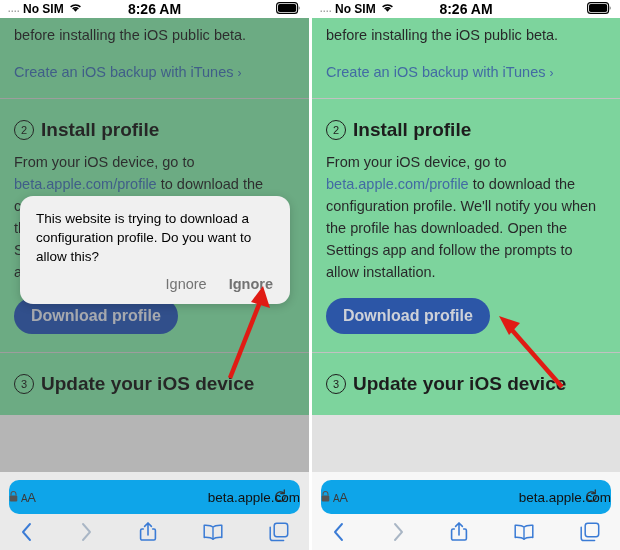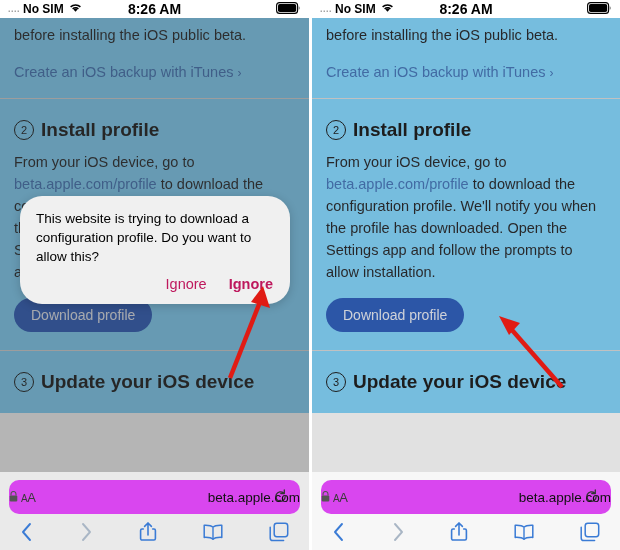--- a/index.html
+++ b/index.html
@@ -54,21 +54,21 @@
   .page {
     position: relative;
     height: 454px;
     background: #ffffff;
     overflow: hidden;
   }
 
   .section {
     padding: 0 14px;
     box-sizing: border-box;
-    background: #7dd3fc;
+    background: #86efac;
   }
   .sec-top { padding-top: 6px; padding-bottom: 14px; }
   .divider { height: 1px; background: #d8d8d8; margin: 0 0 0 0; }
 
   .body-text {
     font-size: 14.5px;
     line-height: 22px;
     color: #1d1d1f;
     margin: 0;
   }
@@ -104,44 +104,45 @@
   }
 
   .sec-install { padding-top: 20px; padding-bottom: 18px; }
   .sec-update  { padding-top: 20px; padding-bottom: 10px; }
 
   .dl-button {
     display: inline-block;
     margin-top: 15px;
     background: #2356b9;
     color: #e8ecf5;
-    font-size: 14px;
+    font-size: 16px;
     padding: 9px 17px;
     border-radius: 18px;
     border: none;
     cursor: pointer;
     font-family: "Liberation Sans", sans-serif;
+    font-weight: bold;
   }
 
   
   .dim {
     position: absolute;
     top: 18px; left: 0; right: 0; bottom: 0;
     pointer-events: none;
     z-index: 20;
   }
   .dim-heavy { background: rgba(70,70,70,0.40); }
   .dim-light { background: rgba(90,90,90,0.18); }
 
   
   .alert {
     position: absolute;
     z-index: 30;
     background: #f2f2f2;
-    border-radius: 22px;
+    border-radius: 13px;
     box-shadow: 0 2px 10px rgba(0,0,0,0.18);
     overflow: hidden;
   }
 
   
   .alert-left {
     left: 20px;
     top: 196px;
     width: 270px;
     background: #f0f0f0;
@@ -153,21 +154,21 @@
     color: #000;
   }
   .alert-left .a-actions {
     display: flex;
     justify-content: flex-end;
     gap: 22px;
     padding: 6px 17px 12px 16px;
   }
   .a-btn {
     font-size: 14.5px;
-    color: #be185d;
+    color: #737373;
     cursor: pointer;
     background: none;
     border: none;
     font-family: "Liberation Sans", sans-serif;
     padding: 0;
   }
   .a-btn.strong { font-weight: bold; }
 
   
   .arrow-svg {
@@ -190,21 +191,21 @@
     margin: 8px 9px 0 9px;
     height: 34px;
     background: #ffffff;
     border-radius: 10px;
     display: flex;
     align-items: center;
     padding: 0 12px;
     box-sizing: border-box;
     position: relative;
   }
-  .urlbar.dimmed { background: #d946ef; }
+  .urlbar.dimmed { background: #0ea5e9; }
   .aa { font-size: 13px; color: #3a3a3a; letter-spacing: -0.5px; }
   .aa small { font-size: 10px; }
   .url-center {
     position: absolute;
     left: 0; right: 0;
     display: flex;
     align-items: center;
     justify-content: space-between;
     gap: 5px;
     font-size: 13.5px;

